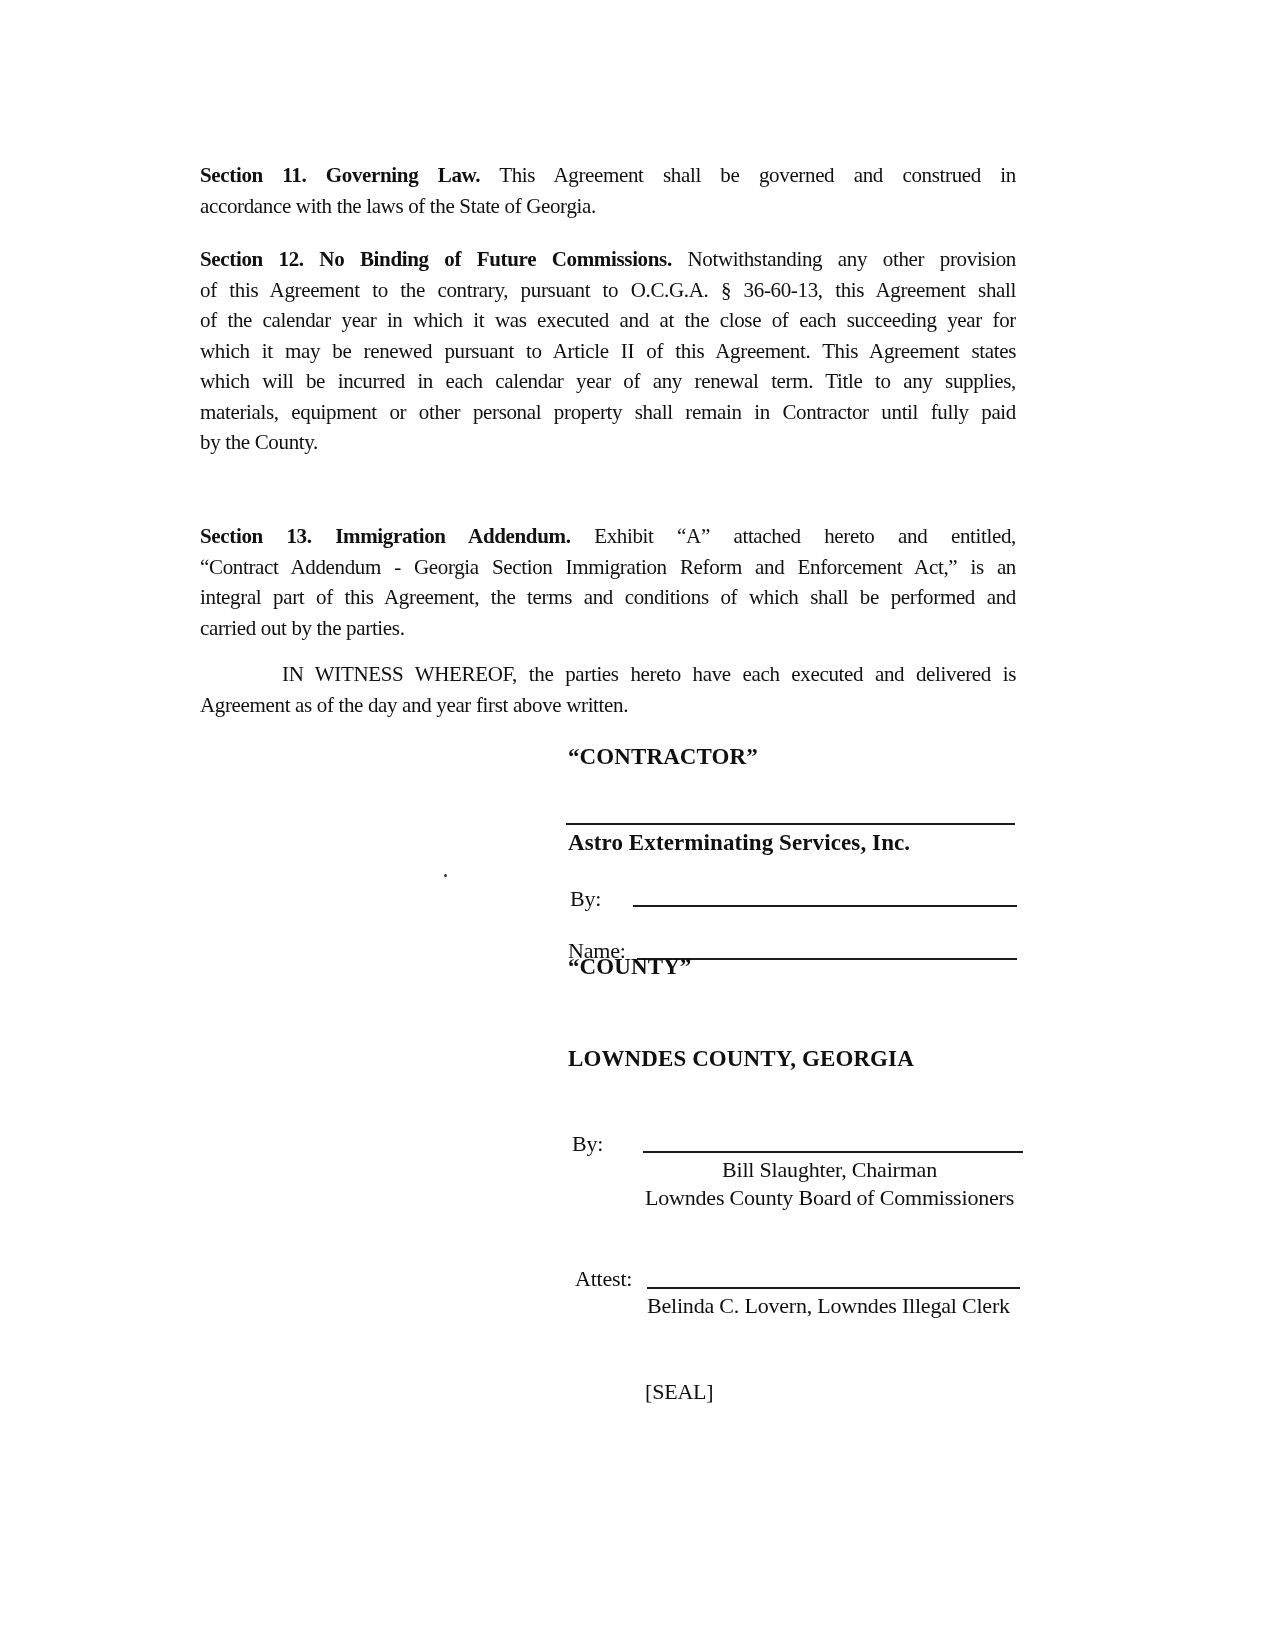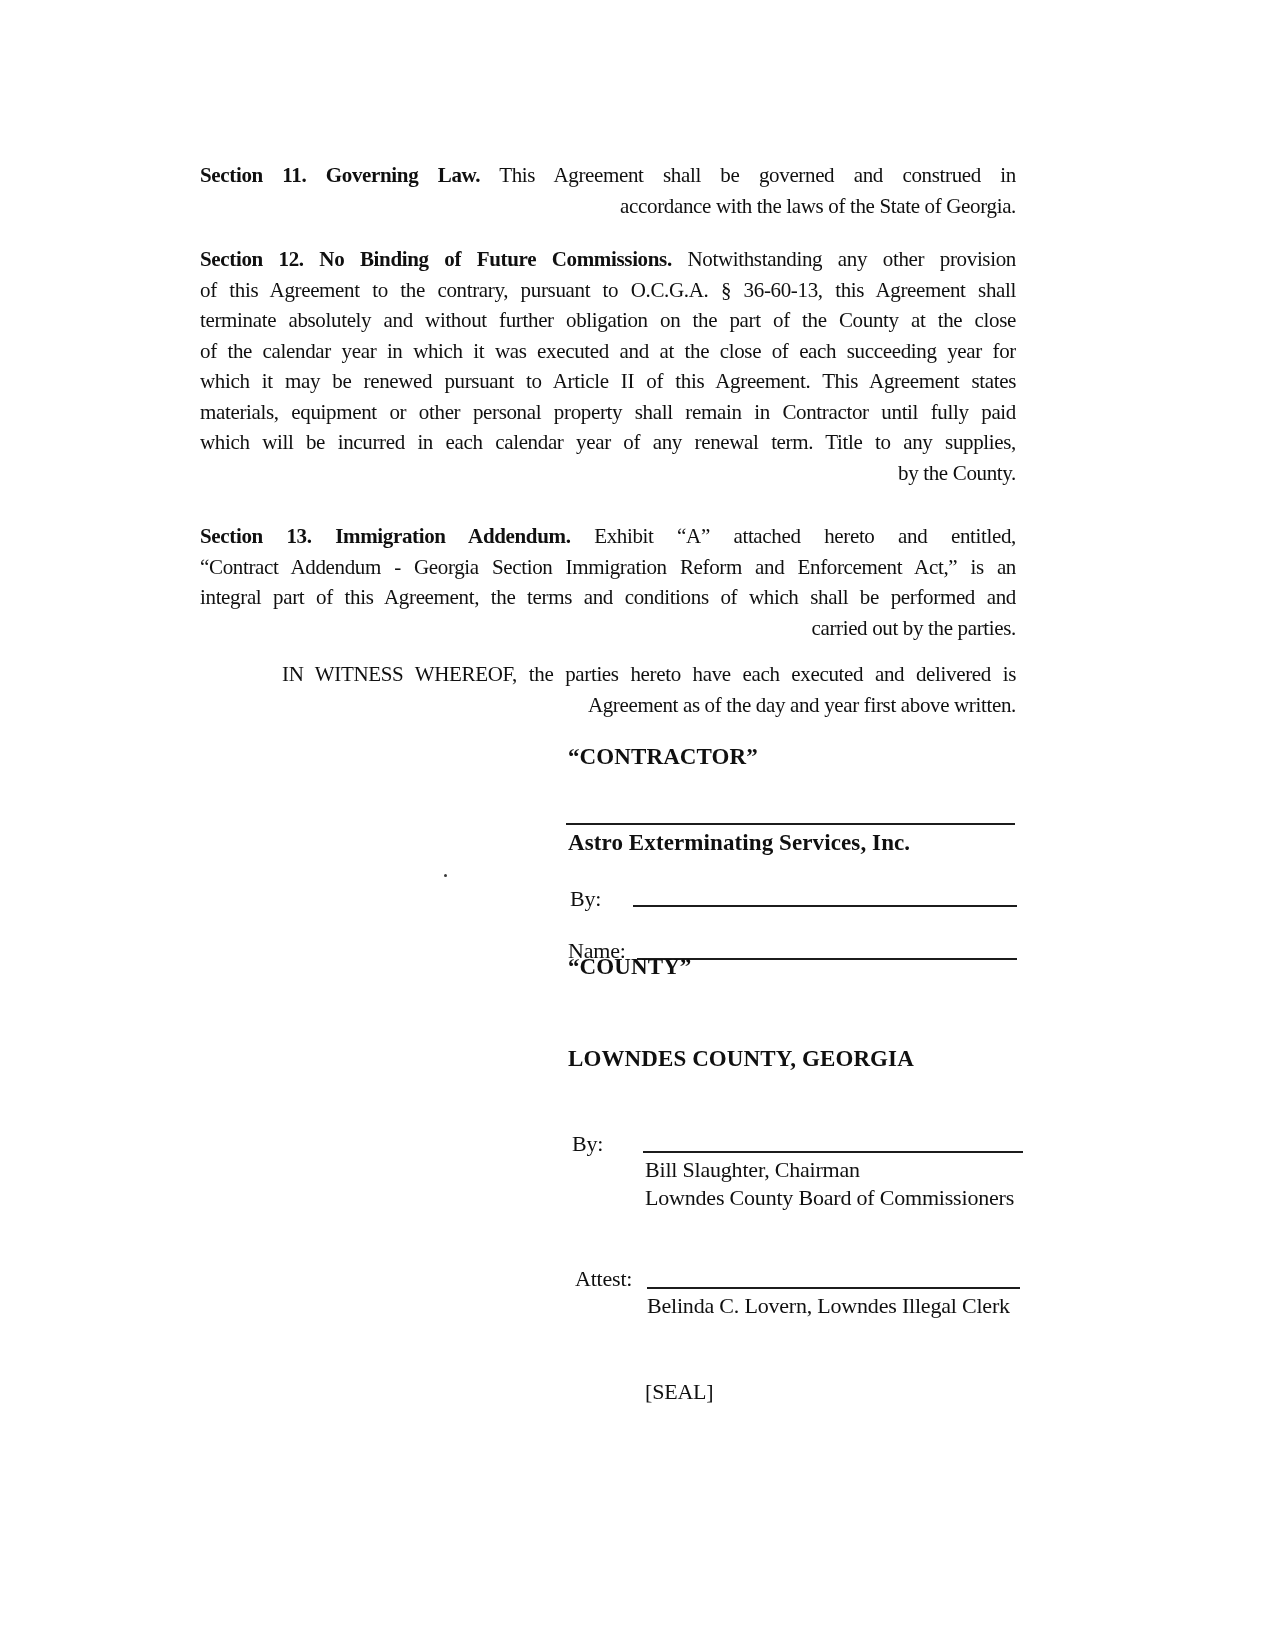--- a/index.html
+++ b/index.html
@@ -23,31 +23,32 @@
     letter-spacing: -0.35px;
   }
   .jl {            
     text-align: justify;
     text-align-last: justify;
     white-space: normal;
     overflow: hidden;
     height: 30.5px;
   }
   .ll {            
-    text-align: right;
+    text-align: left;
     height: 30.5px;
   }
   .lead { font-weight: bold; }
   .indent { padding-left: 82px; font-family: Liberation Serif, serif; }
   
   .sig {
     position: absolute;
     font-size: 22px;
     line-height: 26px;
     letter-spacing: -0.2px;
+    text-align: center;
   }
   .sig.bold { font-weight: bold; font-size: 23px; letter-spacing: 0.1px; }
   .sigline {
     position: absolute;
     height: 0;
     border-top: 2px solid #1c1c1c;
   }
   .two-line { line-height: 28px; }
   .stray-dot {
     position: absolute;
@@ -66,25 +67,24 @@
 <div class="page">
 
   <div class="para" style="top:160px">
     <div class="jl"><b class="lead">Section 11.  Governing Law.</b> <span>This Agreement shall be governed and construed in</span></div>
     <div class="ll">accordance with the laws of the State of Georgia.</div>
   </div>
 
   <div class="para" style="top:244px">
     <div class="jl"><b class="lead">Section 12.  No Binding of Future Commissions.</b> <span>Notwithstanding any other provision</span></div>
     <div class="jl">of this Agreement to the contrary, pursuant to O.C.G.A. § 36-60-13, this Agreement shall</div>
-    <div class="jl">terminate absolutely and without further obligation on the part of the County at the close</div>
     <div class="jl">of the calendar year in which it was executed and at the close of each succeeding year for</div>
     <div class="jl">which it may be renewed pursuant to Article II of this Agreement.  This Agreement states</div>
+    <div class="jl">which will be incurred in each calendar year of any renewal term.  Title to any supplies,</div>
     <div class="jl">materials, equipment or other personal property shall remain in Contractor until fully paid</div>
-    <div class="jl">which will be incurred in each calendar year of any renewal term.  Title to any supplies,</div>
     <div class="ll">by the County.</div>
   </div>
 
   <div class="para" style="top:521px">
     <div class="jl"><b class="lead">Section 13.  Immigration Addendum.</b> <span>Exhibit “A” attached hereto and entitled,</span></div>
     <div class="jl">“Contract Addendum - Georgia Section Immigration Reform and Enforcement Act,” is an</div>
     <div class="jl">integral part of this Agreement, the terms and conditions of which shall be performed and</div>
     <div class="ll">carried out by the parties.</div>
   </div>
 

